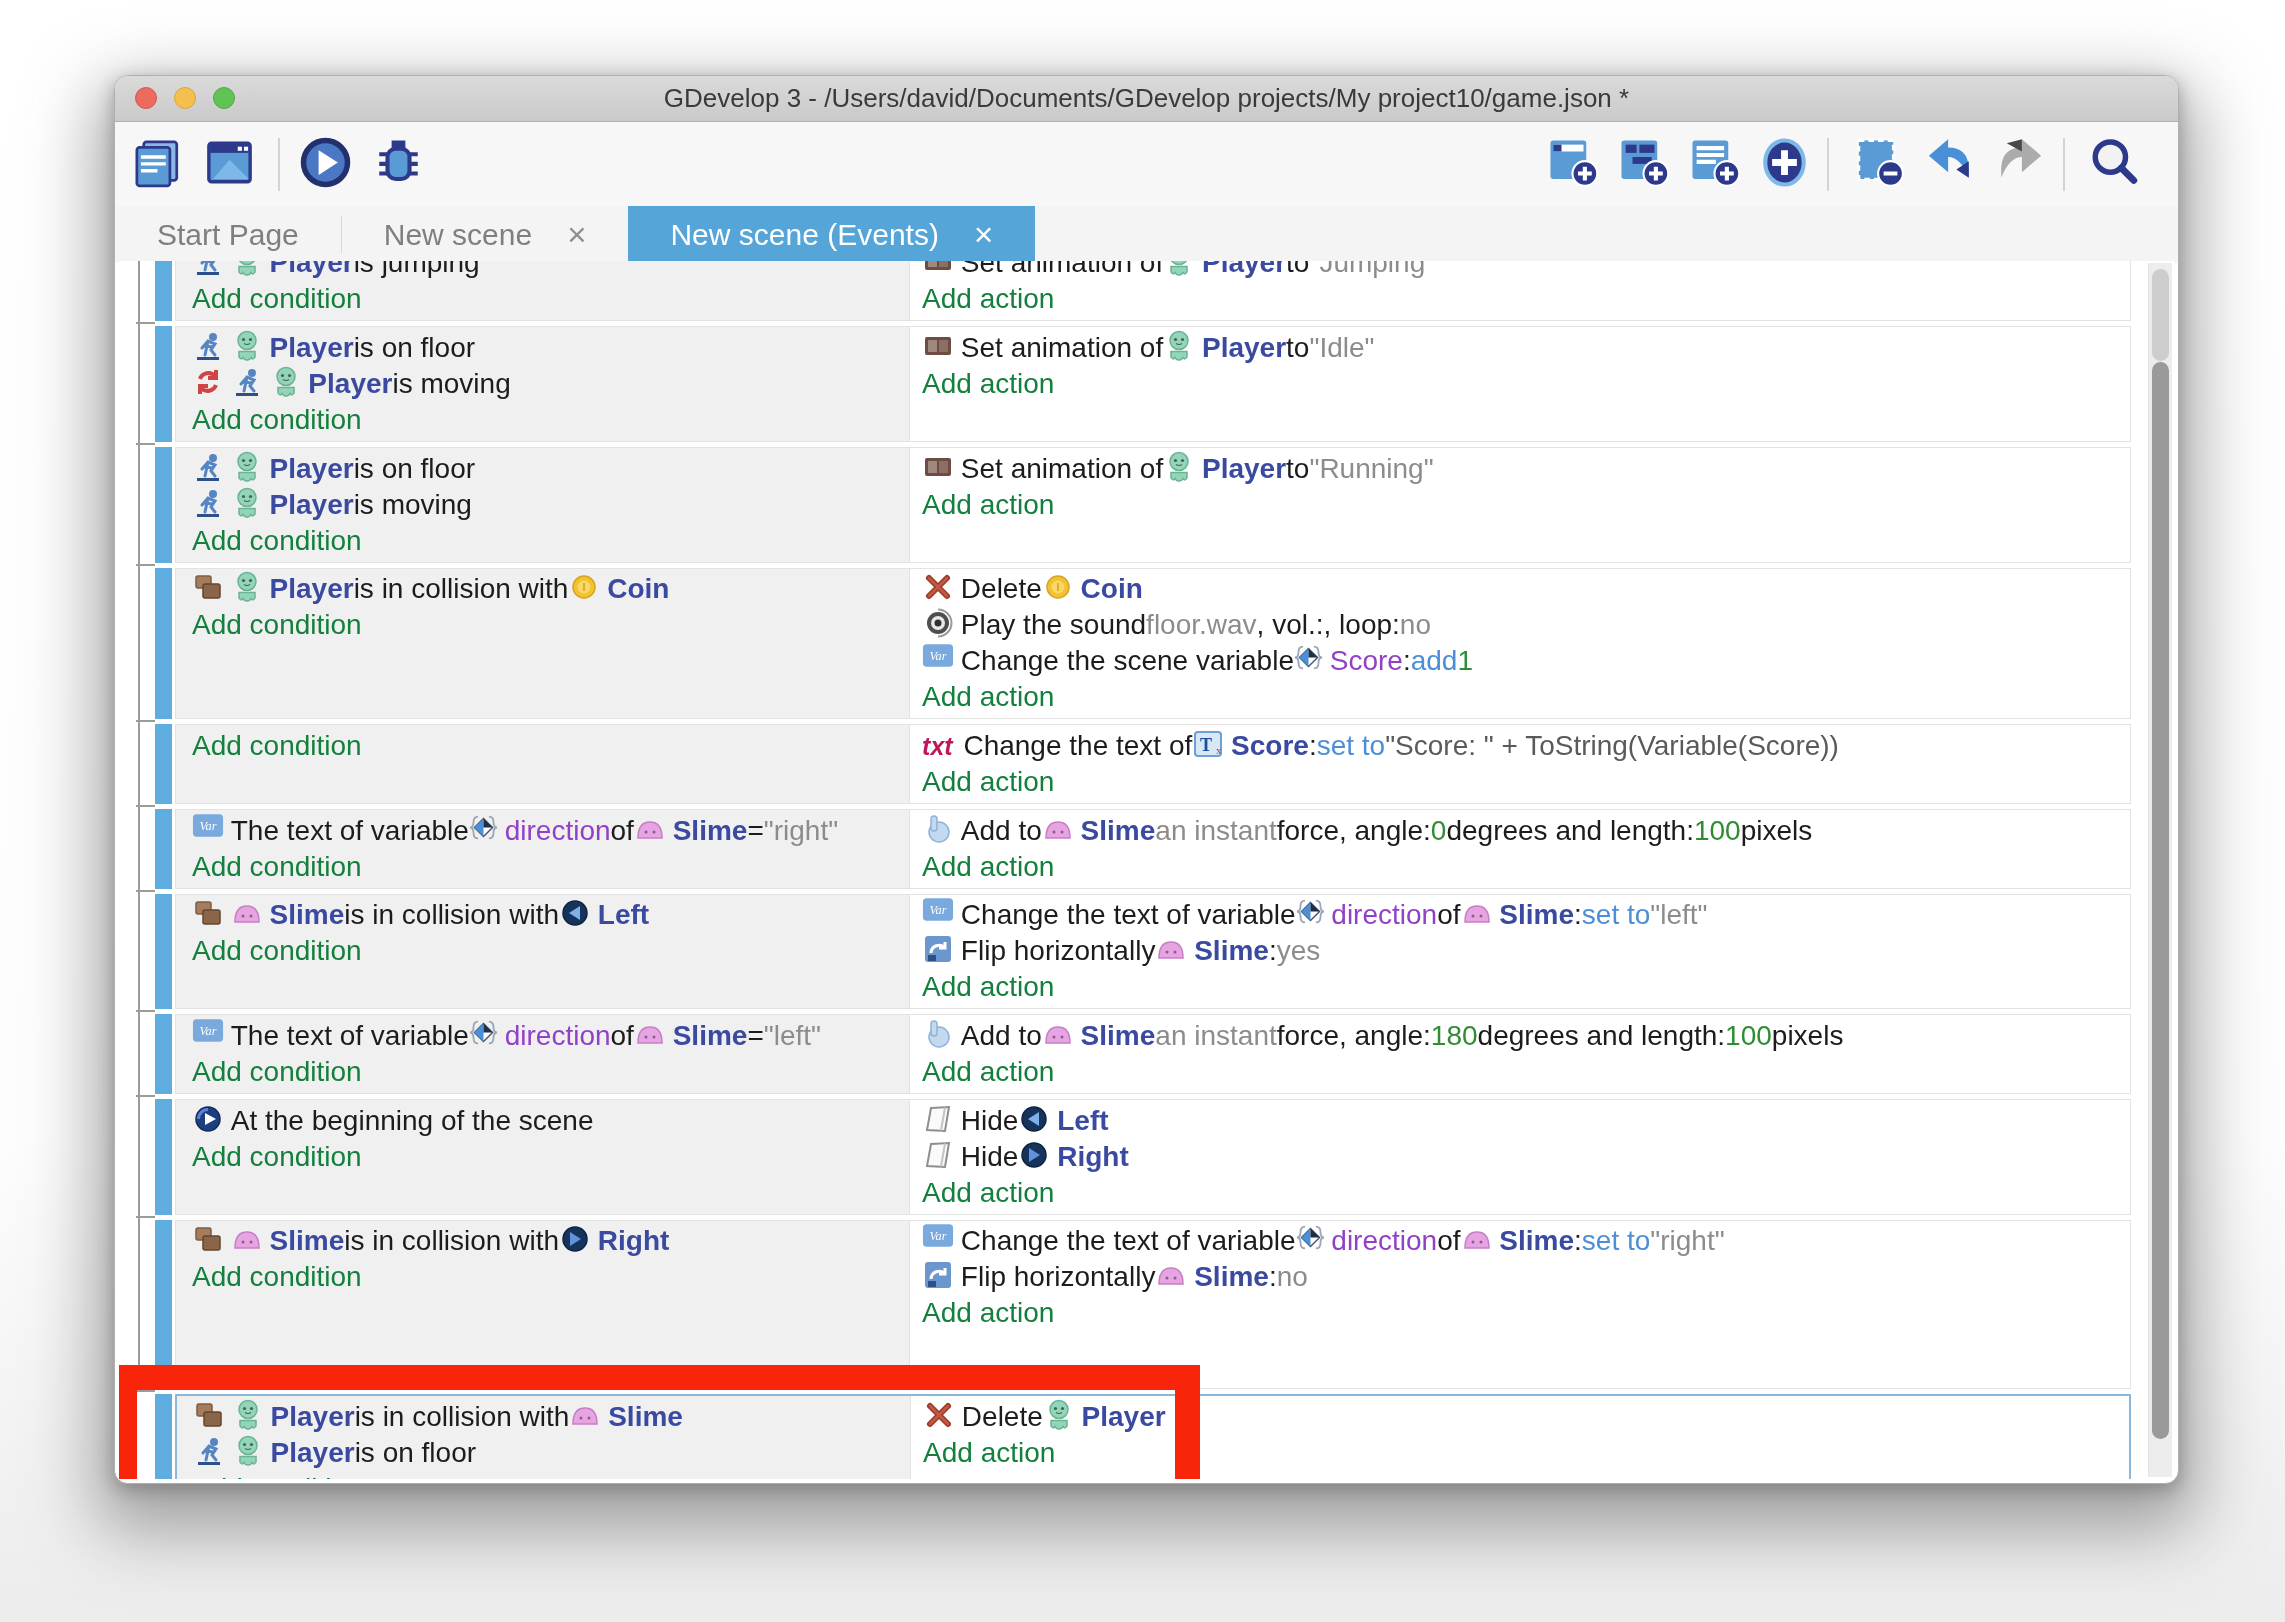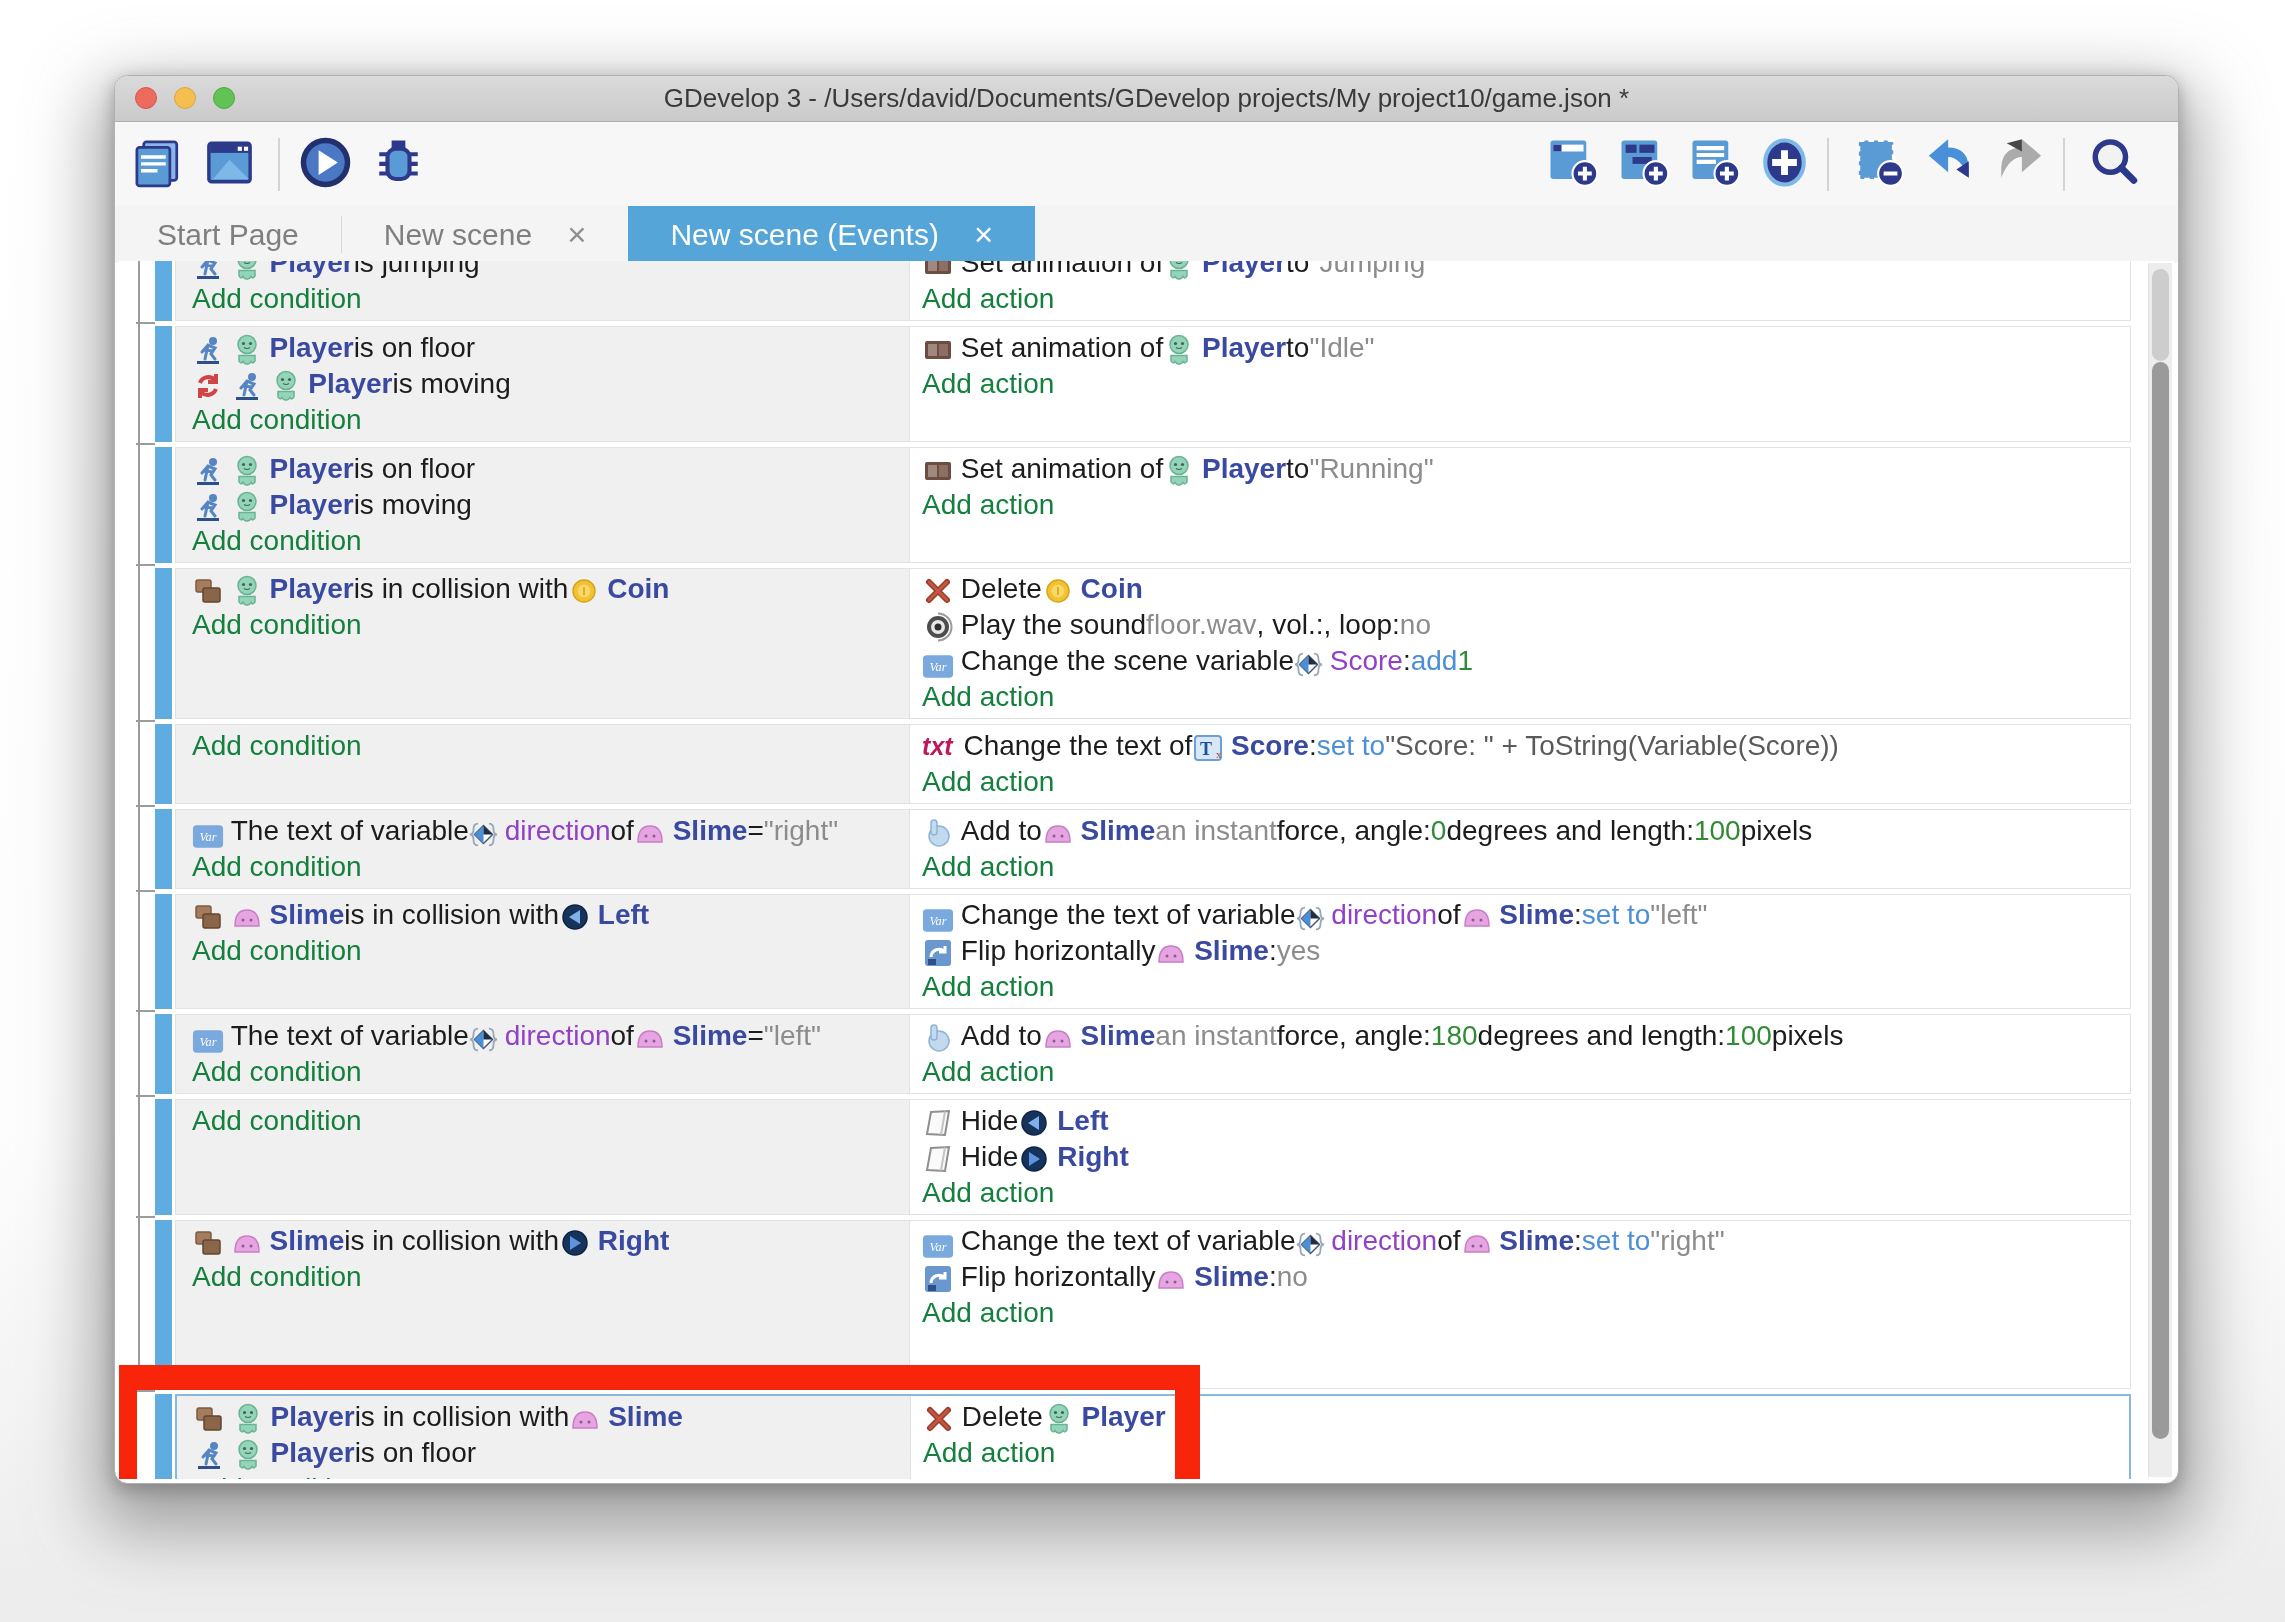--- a/index.html
+++ b/index.html
@@ -46,21 +46,21 @@
   }
   .rail{position:absolute;left:19.5px;top:0;width:2px;height:1112px;background:#9b9b9b}
   .events-flow{margin:-19.5px 43px 0 36px}
   .event-row{display:flex;margin-bottom:4.9px;position:relative}
   .event-row::before{content:"";position:absolute;left:-18.5px;top:-3.9px;width:18.5px;height:2px;background:#9b9b9b}
   .bar{width:17.6px;background:var(--event-bar,#5fade0);margin-right:2.9px;flex-shrink:0}
   .event-block{flex:1;display:flex;border:1px solid #e2e2e2;background:#fff;box-sizing:border-box}
   .event-row.selected .event-block{border:2px solid var(--selection-border,#8ab8dc)}
   .cond-col{width:733px;background:#f0f0f0;padding:2.9px 0 2.9px 15.6px;flex-shrink:0;box-sizing:border-box}
   .action-col{flex:1;background:#fff;border-left:1px solid #e2e2e2;padding:2.9px 0 2.9px 11.7px}
-  .line{font-size:28px;line-height:36px;color:#1c1c1c;white-space:nowrap;display:flex;align-items:flex-end}
+  .line{font-size:28px;line-height:36px;color:#1c1c1c;white-space:nowrap;display:flex;align-items:flex-start}
   .line .icon{display:inline-flex;margin-right:6.8px;align-items:center}
   .line .icon svg{vertical-align:middle}
   .placeholder{color:#15803d}
   .t-o{color:#3a4aa0;font-weight:bold}
   .t-q{color:#8c8c8c}
   .t-k{color:#4d8fd6}
   .t-n{color:#2f8c33}
   .t-v{color:#9141c8}
   .t-e{color:#5a5a5a}
   .txt-glyph{font-style:italic;font-weight:bold;color:#be185d;font-size:25px;margin-right:4px}
@@ -744,20 +744,30 @@
                 <span> pixels</span>
               </div>
               <div class="line placeholder">Add action</div>
             </div>
           </div>
         </div>
         <div class="event-row">
           <div class="bar"></div>
           <div class="event-block">
             <div class="cond-col">
+              <div class="line">
+                <span class="icon">
+                  <svg width="32" height="32" viewBox="0 0 32 32">
+                    <circle cx="16" cy="16" r="12" fill="#1c3f7e" stroke="#122b58" stroke-width="1.5"></circle>
+                    <path d="M6.5 16 a9.5 9.5 0 0 1 9.5 -9.5" stroke="#5b82d8" stroke-width="3" fill="none"></path>
+                    <path d="M13 10 L24 16 L13 22 Z" fill="#ffffff"></path>
+                  </svg>
+                </span>
+                <span>At the beginning of the scene</span>
+              </div>
               <div class="line placeholder">Add condition</div>
             </div>
             <div class="action-col">
               <div class="line">
                 <span class="icon">
                   <svg width="32" height="32" viewBox="0 0 32 32">
                     <path d="M9 5 L27 4 L23 28 L5 27 Z" fill="#fafafa" stroke="#8f8f8f" stroke-width="2"></path>
                     <path d="M23 4.5 L19 27.5" stroke="#c4c4c4" stroke-width="2"></path>
                   </svg>
                 </span>

